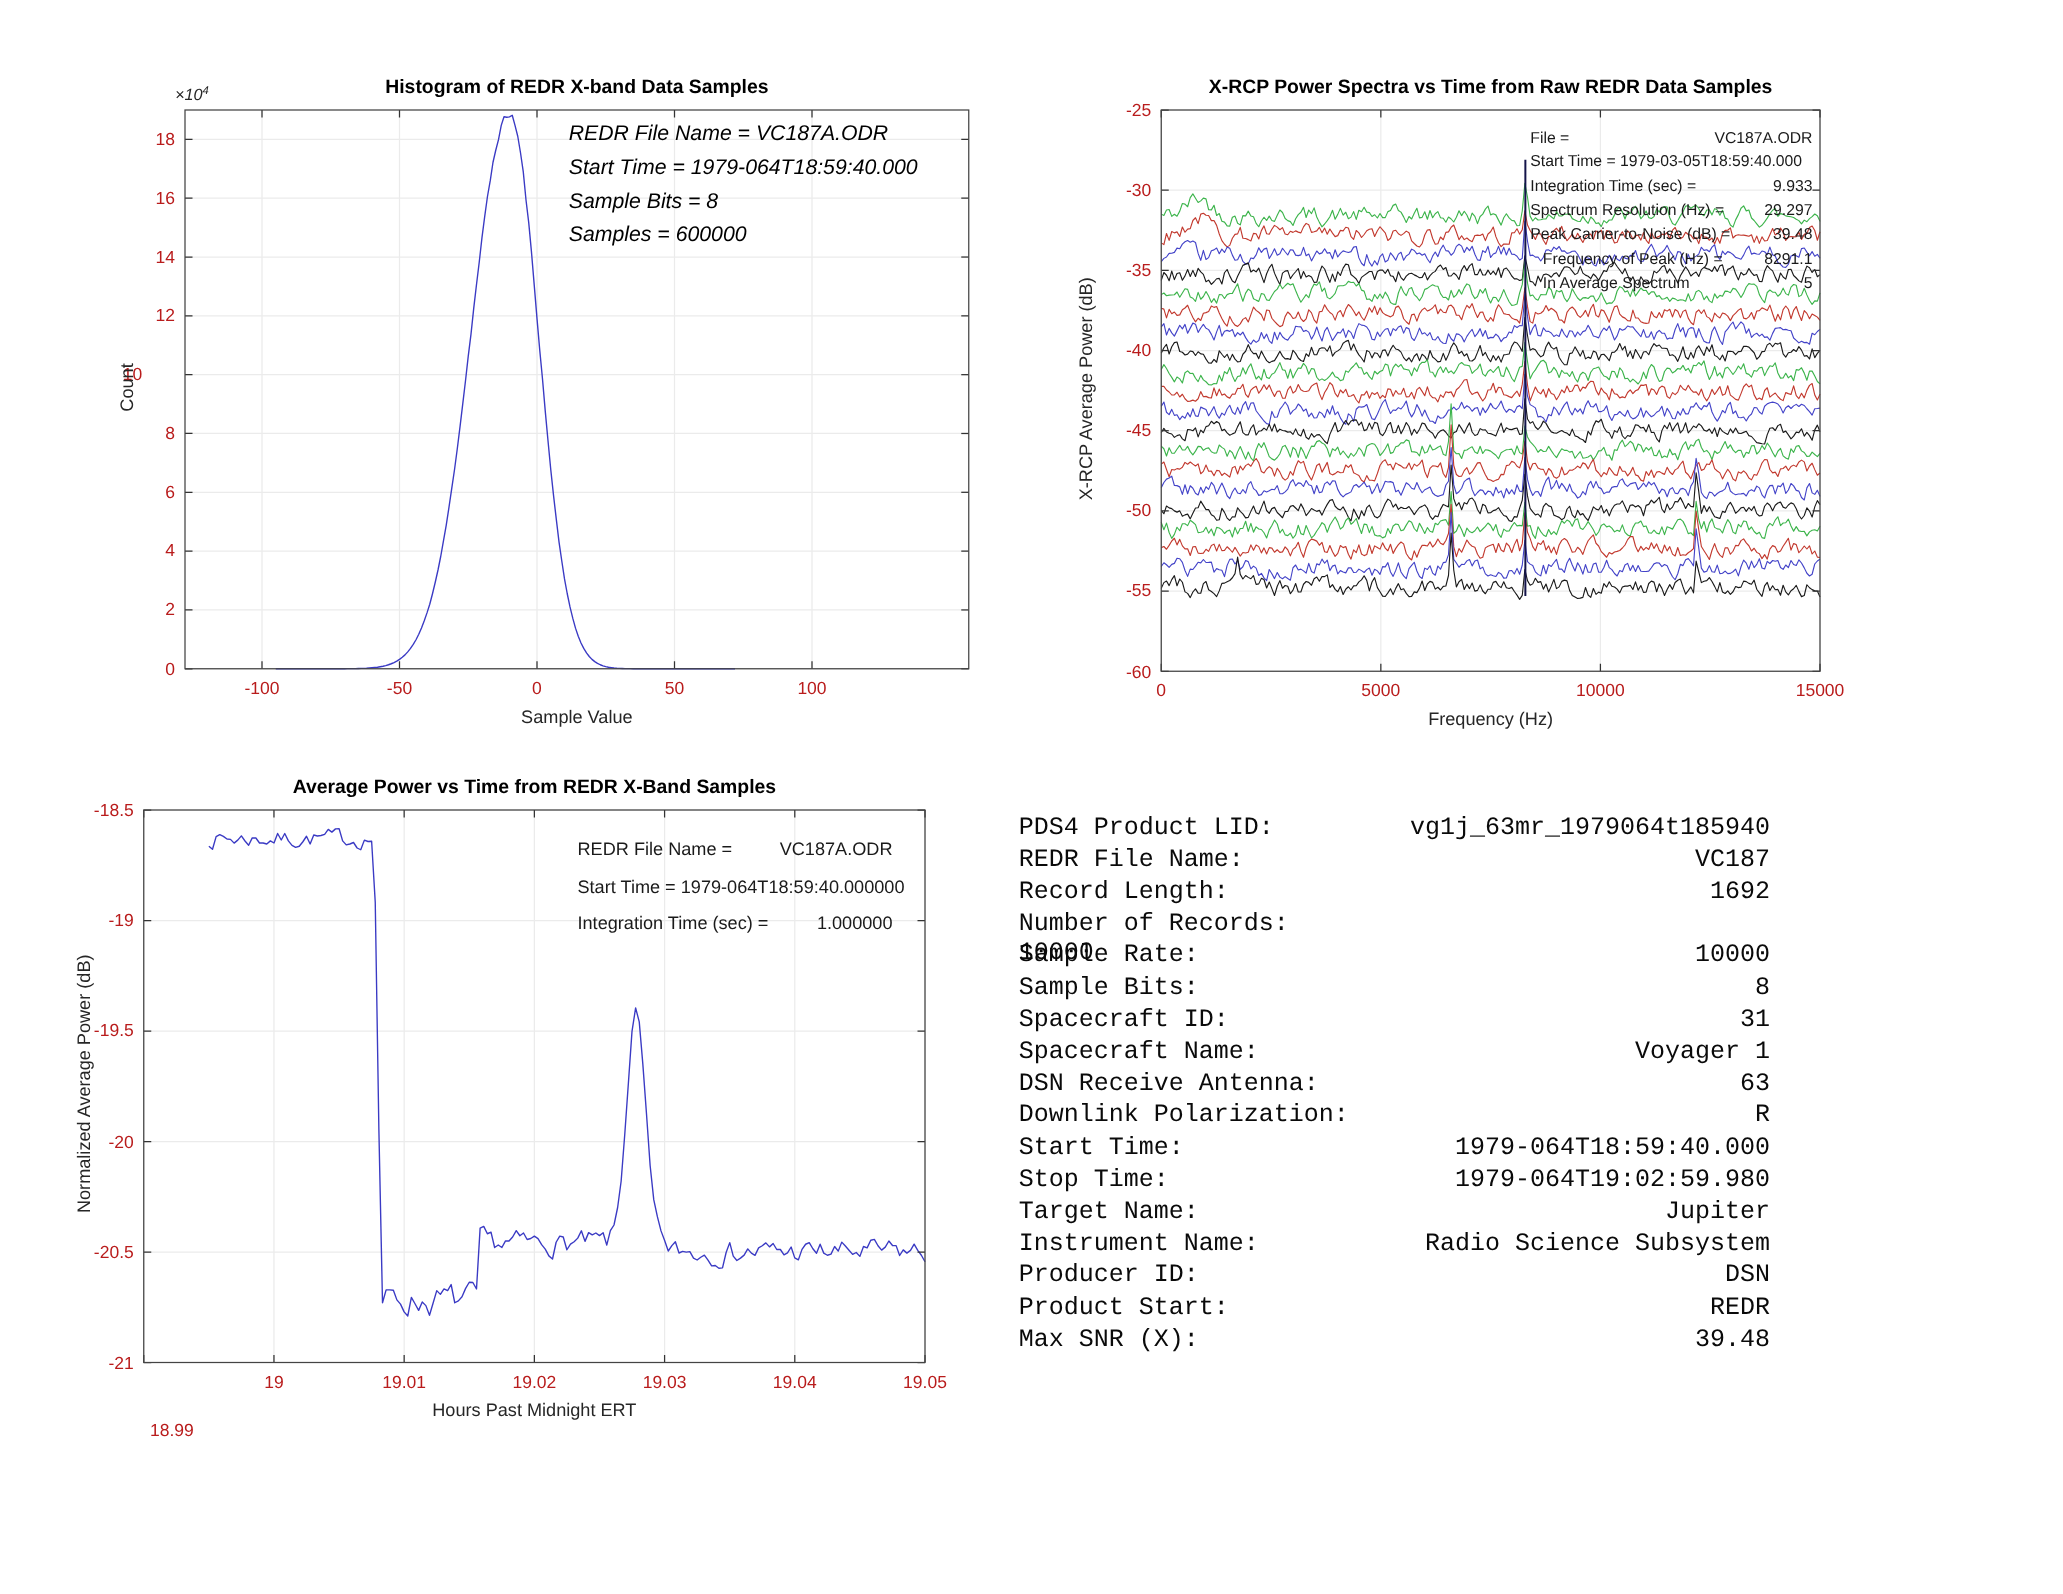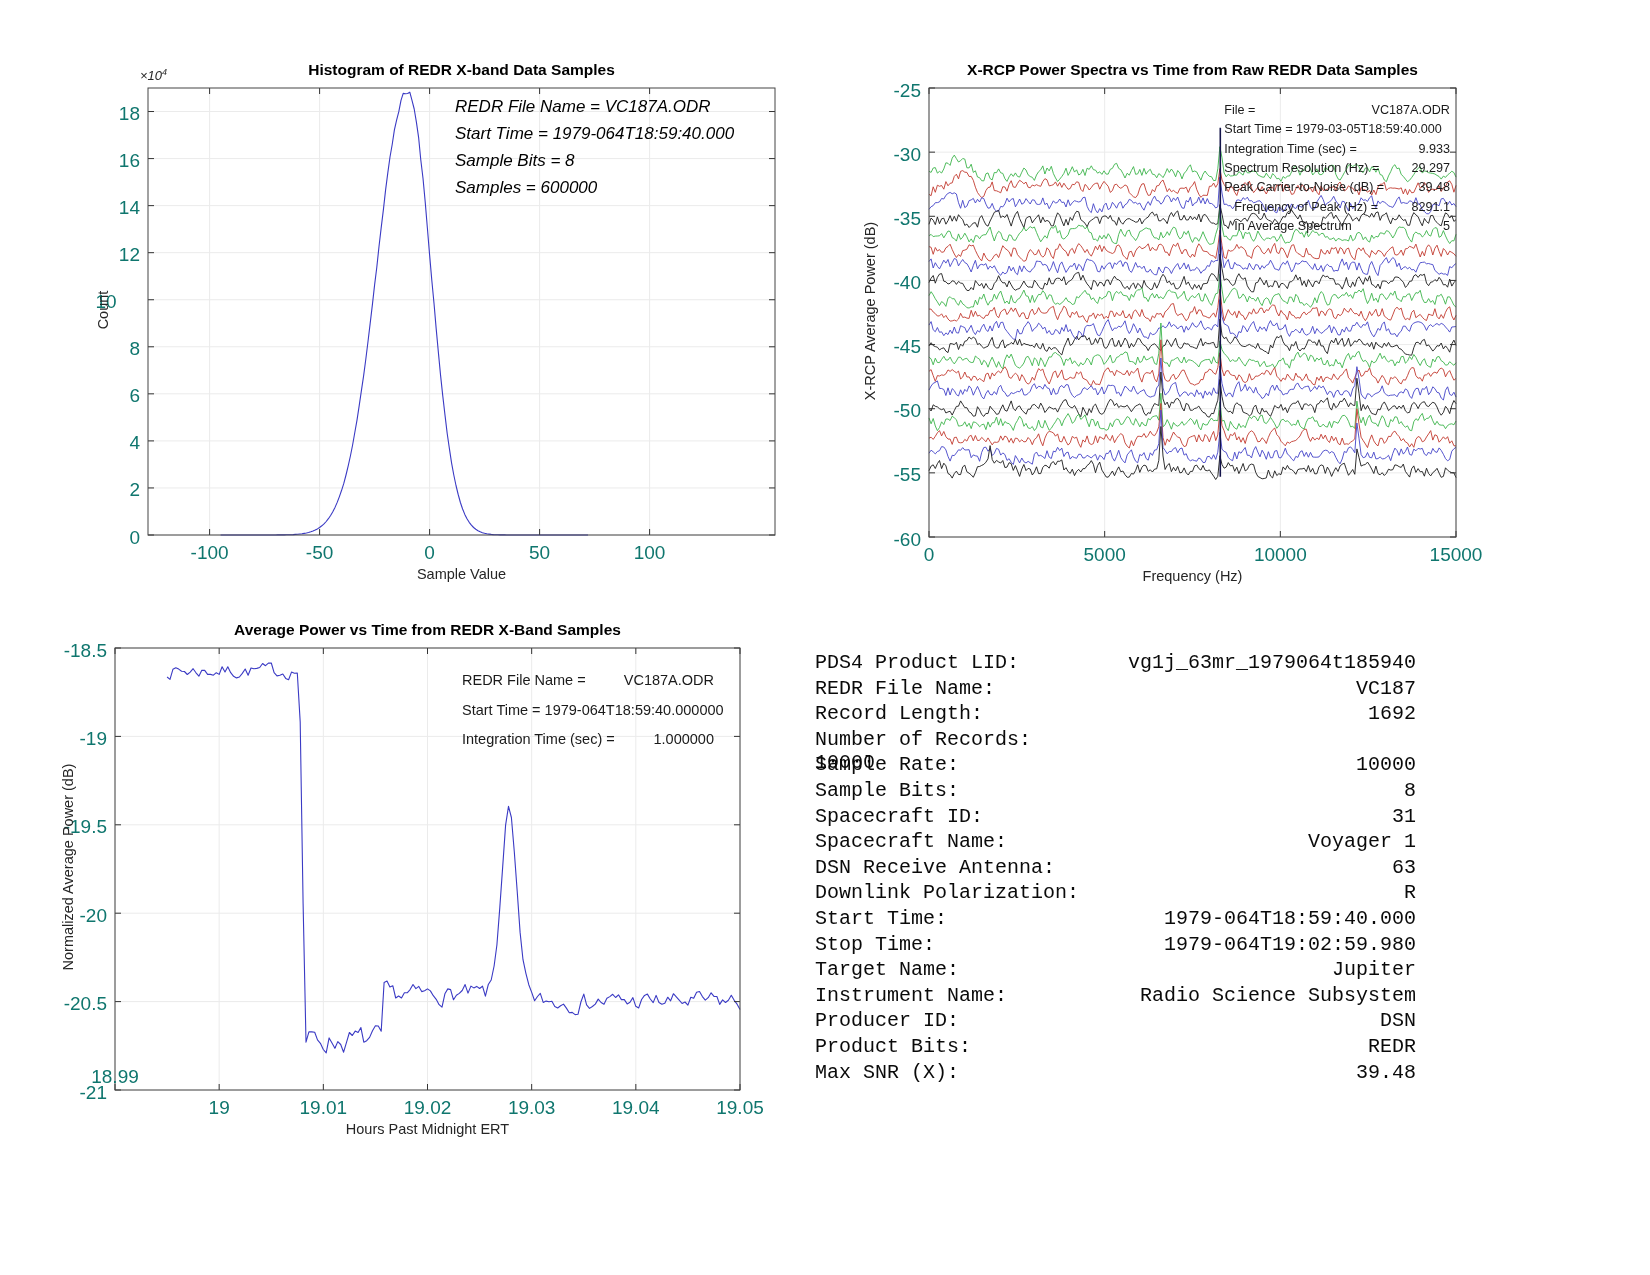--- a/index.html
+++ b/index.html
@@ -1,21 +1,21 @@
 <!DOCTYPE html>
 <html><head>
 <meta charset="utf-8">
 <style>
   html,body{margin:0;padding:0;background:#ffffff;}
   .page{position:relative;width:1650px;height:1275px;background:#ffffff;
         font-family:"Liberation Sans",sans-serif;color:#262626;overflow:hidden;}
   .abs{position:absolute;}
   .chart-layer{position:absolute;left:0;top:0;width:100%;height:100%;pointer-events:none;}
   .title{font-weight:bold;font-size:15.5px;text-align:center;color:#000;white-space:nowrap;}
-  .ticklab{font-size:19px;color:#0f766e;white-space:nowrap;}
+  .ticklab{font-size:14px;color:#b91c1c;white-space:nowrap;}
   .xlab{font-size:14.5px;color:#262626;text-align:center;white-space:nowrap;}
   .ylab{font-size:14.5px;color:#262626;text-align:center;white-space:nowrap;}
   .mult{font-size:13px;color:#262626;font-style:italic;}
   .ann-line{font-size:17px;color:#000000;white-space:nowrap;font-style:italic;}
   .ann-row{display:flex;justify-content:space-between;font-size:12.6px;color:#1a1a1a;white-space:nowrap;}
   .meta-row{display:flex;justify-content:space-between;
             font-family:"Liberation Mono","DejaVu Sans Mono",monospace;
             font-size:20px;color:#0a0a0a;white-space:pre;}
   sup{font-size:9px;}
 </style>
@@ -246,21 +246,21 @@
         <line x1="626" y1="266.20000000000005" x2="620" y2="266.20000000000005" stroke="#333" stroke-width="1"></line>
         <line x1="1" y1="177.79999999999995" x2="7" y2="177.79999999999995" stroke="#333" stroke-width="1"></line>
         <line x1="626" y1="177.79999999999995" x2="620" y2="177.79999999999995" stroke="#333" stroke-width="1"></line>
         <line x1="1" y1="89.39999999999998" x2="7" y2="89.39999999999998" stroke="#333" stroke-width="1"></line>
         <line x1="626" y1="89.39999999999998" x2="620" y2="89.39999999999998" stroke="#333" stroke-width="1"></line>
         <line x1="1" y1="1" x2="7" y2="1" stroke="#333" stroke-width="1"></line>
         <line x1="626" y1="1" x2="620" y2="1" stroke="#333" stroke-width="1"></line>
         <rect x="1" y="1" width="625" height="442" fill="none" stroke="#444" stroke-width="1"></rect>
       </svg>
       <div class="title abs" style="left: 115px; top: 621px; width: 625px;">Average Power vs Time from REDR X-Band Samples</div>
-      <div class="ticklab abs" style="left: 75px; top: 1066px; width: 80px; text-align: center;">18.99</div>
+      <div class="ticklab abs" style="left: 75px; top: 1136px; width: 80px; text-align: right;">18.99</div>
       <div class="ticklab abs" style="left: 179.167px; top: 1097px; width: 80px; text-align: center;">19</div>
       <div class="ticklab abs" style="left: 283.333px; top: 1097px; width: 80px; text-align: center;">19.01</div>
       <div class="ticklab abs" style="left: 387.5px; top: 1097px; width: 80px; text-align: center;">19.02</div>
       <div class="ticklab abs" style="left: 491.667px; top: 1097px; width: 80px; text-align: center;">19.03</div>
       <div class="ticklab abs" style="left: 595.833px; top: 1097px; width: 80px; text-align: center;">19.04</div>
       <div class="ticklab abs" style="left: 700px; top: 1097px; width: 80px; text-align: center;">19.05</div>
       <div class="ticklab abs" style="left: 39px; top: 1081.5px; width: 68px; text-align: right;">-21</div>
       <div class="ticklab abs" style="left: 39px; top: 993.1px; width: 68px; text-align: right;">-20.5</div>
       <div class="ticklab abs" style="left: 39px; top: 904.7px; width: 68px; text-align: right;">-20</div>
       <div class="ticklab abs" style="left: 39px; top: 816.3px; width: 68px; text-align: right;">-19.5</div>
@@ -290,16 +290,16 @@
       <div class="meta-row" style="height: 25.6px;"><span>Sample Bits:</span><span>8</span></div>
       <div class="meta-row" style="height: 25.6px;"><span>Spacecraft ID:</span><span>31</span></div>
       <div class="meta-row" style="height: 25.6px;"><span>Spacecraft Name:</span><span>Voyager 1</span></div>
       <div class="meta-row" style="height: 25.6px;"><span>DSN Receive Antenna:</span><span>63</span></div>
       <div class="meta-row" style="height: 25.6px;"><span>Downlink Polarization:</span><span>R</span></div>
       <div class="meta-row" style="height: 25.6px;"><span>Start Time:</span><span>1979-064T18:59:40.000</span></div>
       <div class="meta-row" style="height: 25.6px;"><span>Stop Time:</span><span>1979-064T19:02:59.980</span></div>
       <div class="meta-row" style="height: 25.6px;"><span>Target Name:</span><span>Jupiter</span></div>
       <div class="meta-row" style="height: 25.6px;"><span>Instrument Name:</span><span>Radio Science Subsystem</span></div>
       <div class="meta-row" style="height: 25.6px;"><span>Producer ID:</span><span>DSN</span></div>
-      <div class="meta-row" style="height: 25.6px;"><span>Product Bits:</span><span>REDR</span></div>
+      <div class="meta-row" style="height: 25.6px;"><span>Product Start:</span><span>REDR</span></div>
       <div class="meta-row" style="height: 25.6px;"><span>Max SNR (X):</span><span>39.48</span></div>
     </div>
 </div>
 
 </body></html>

